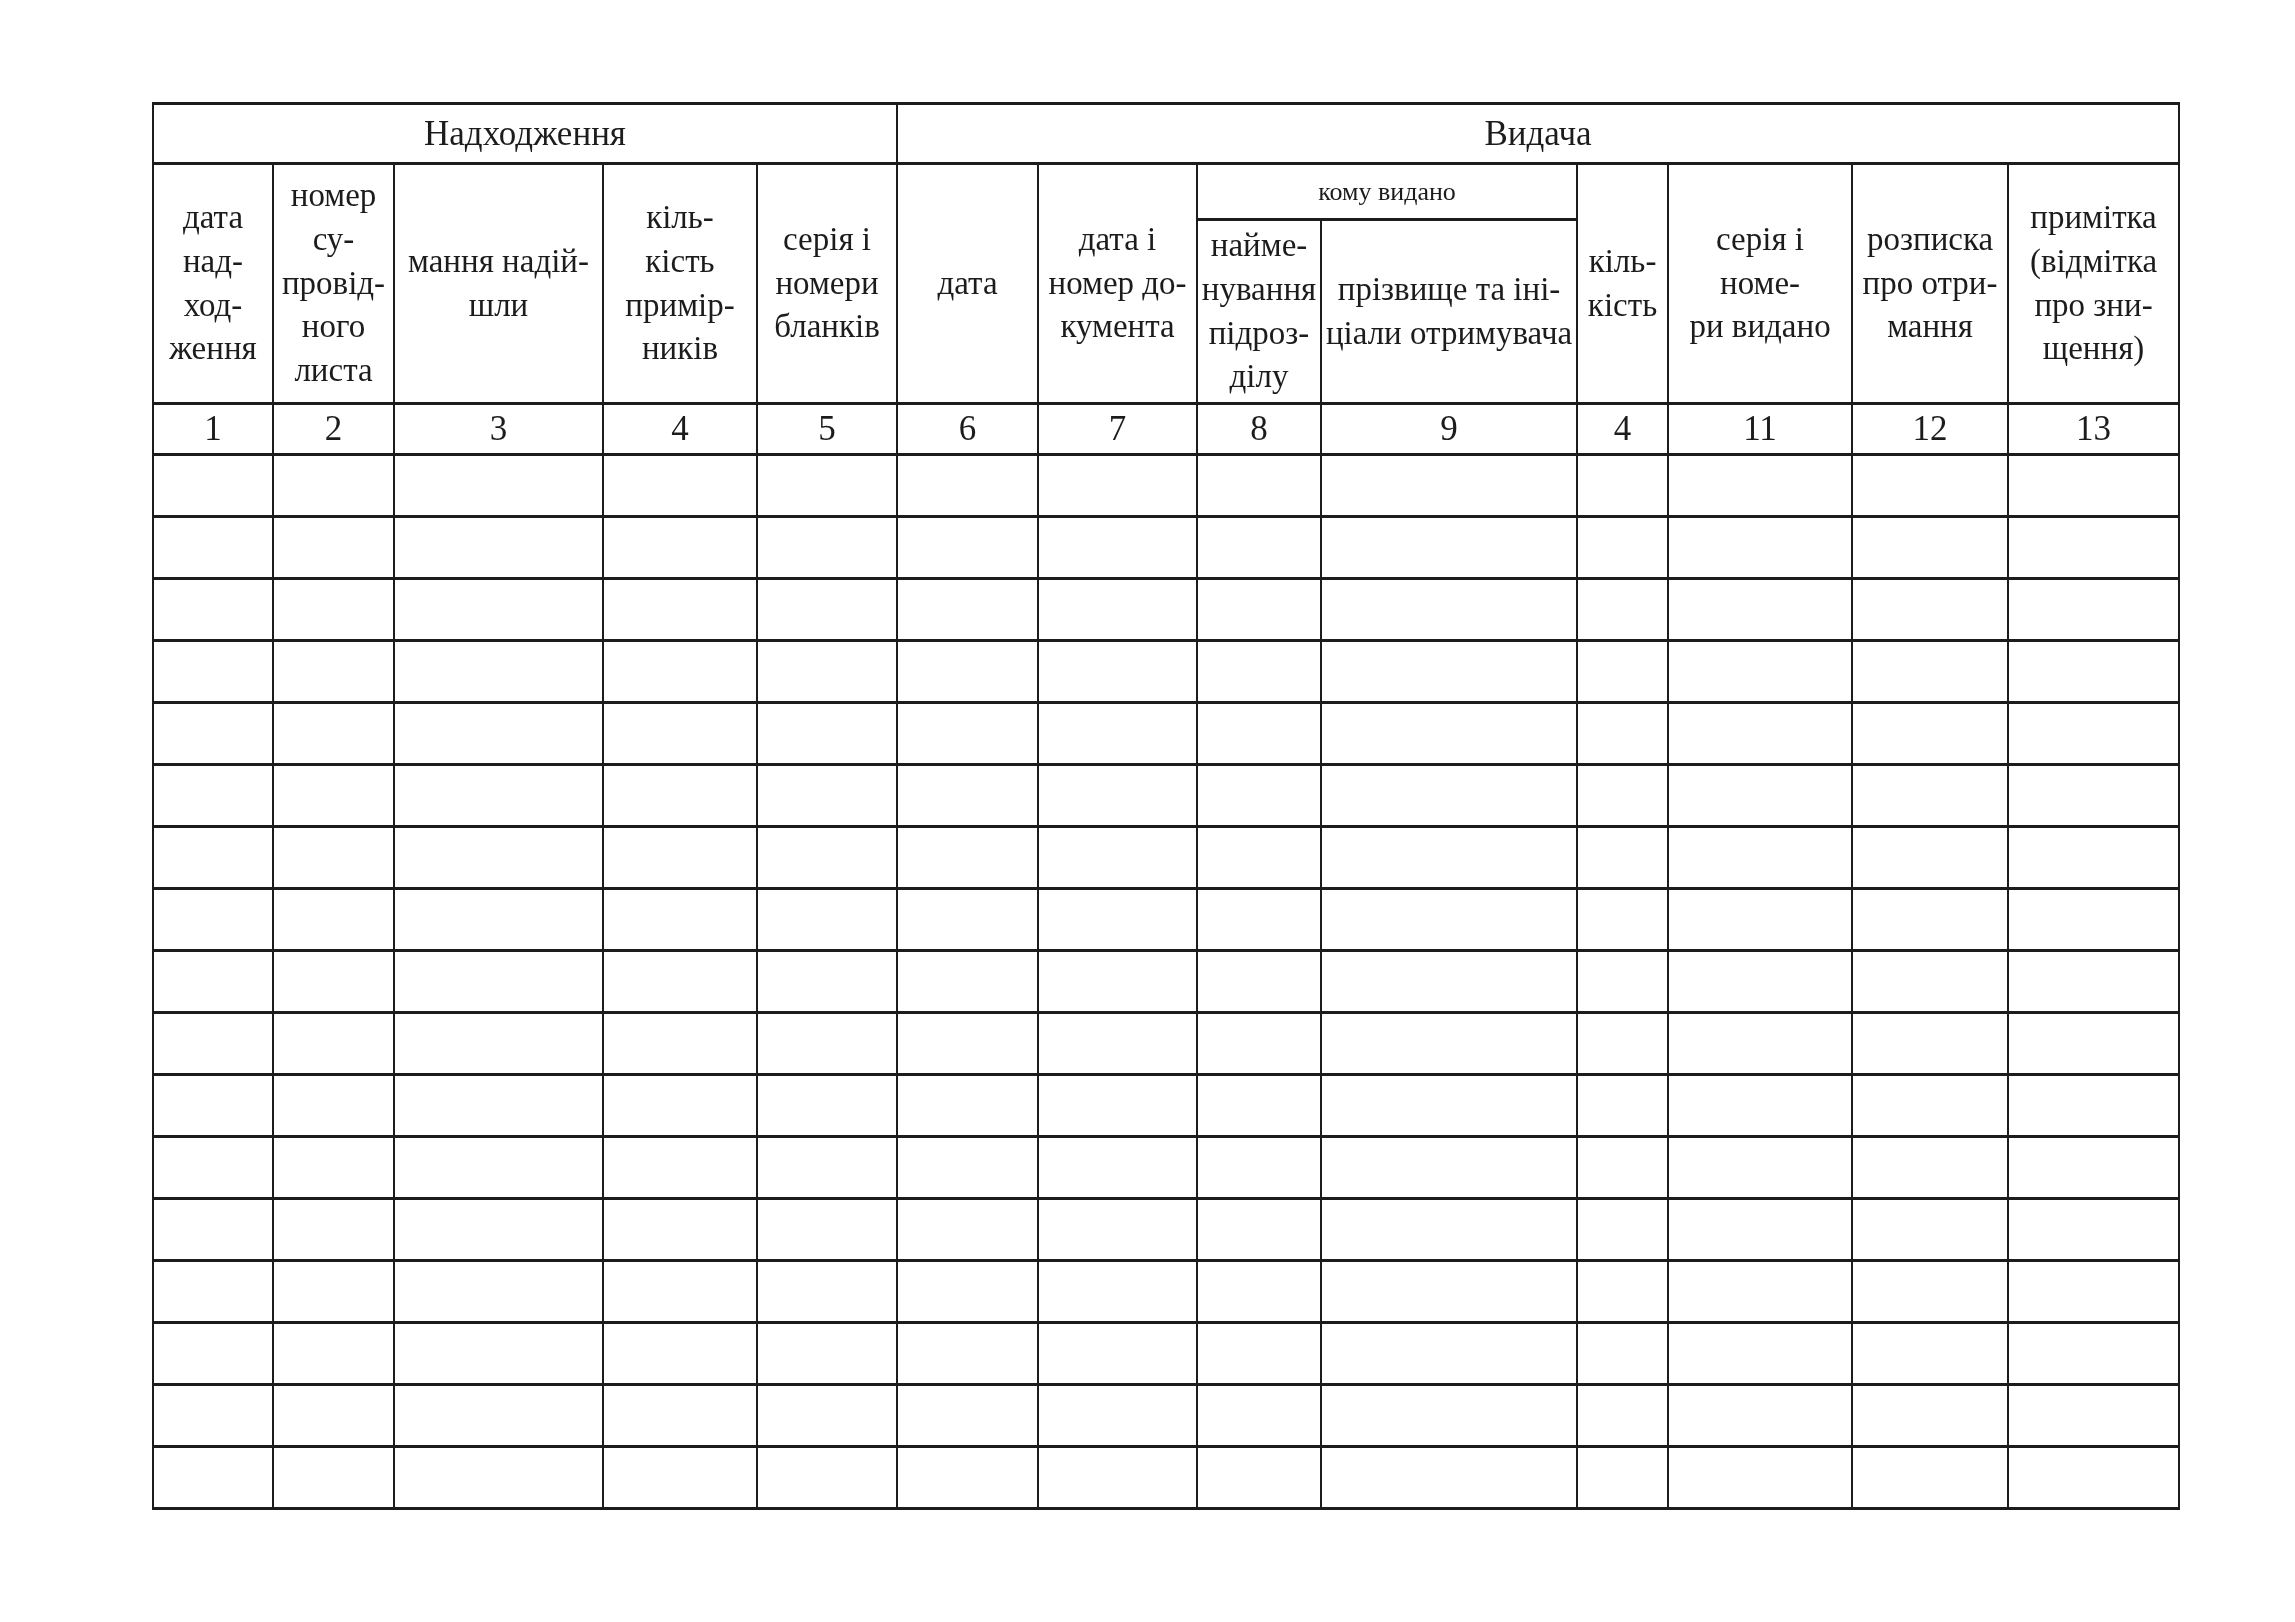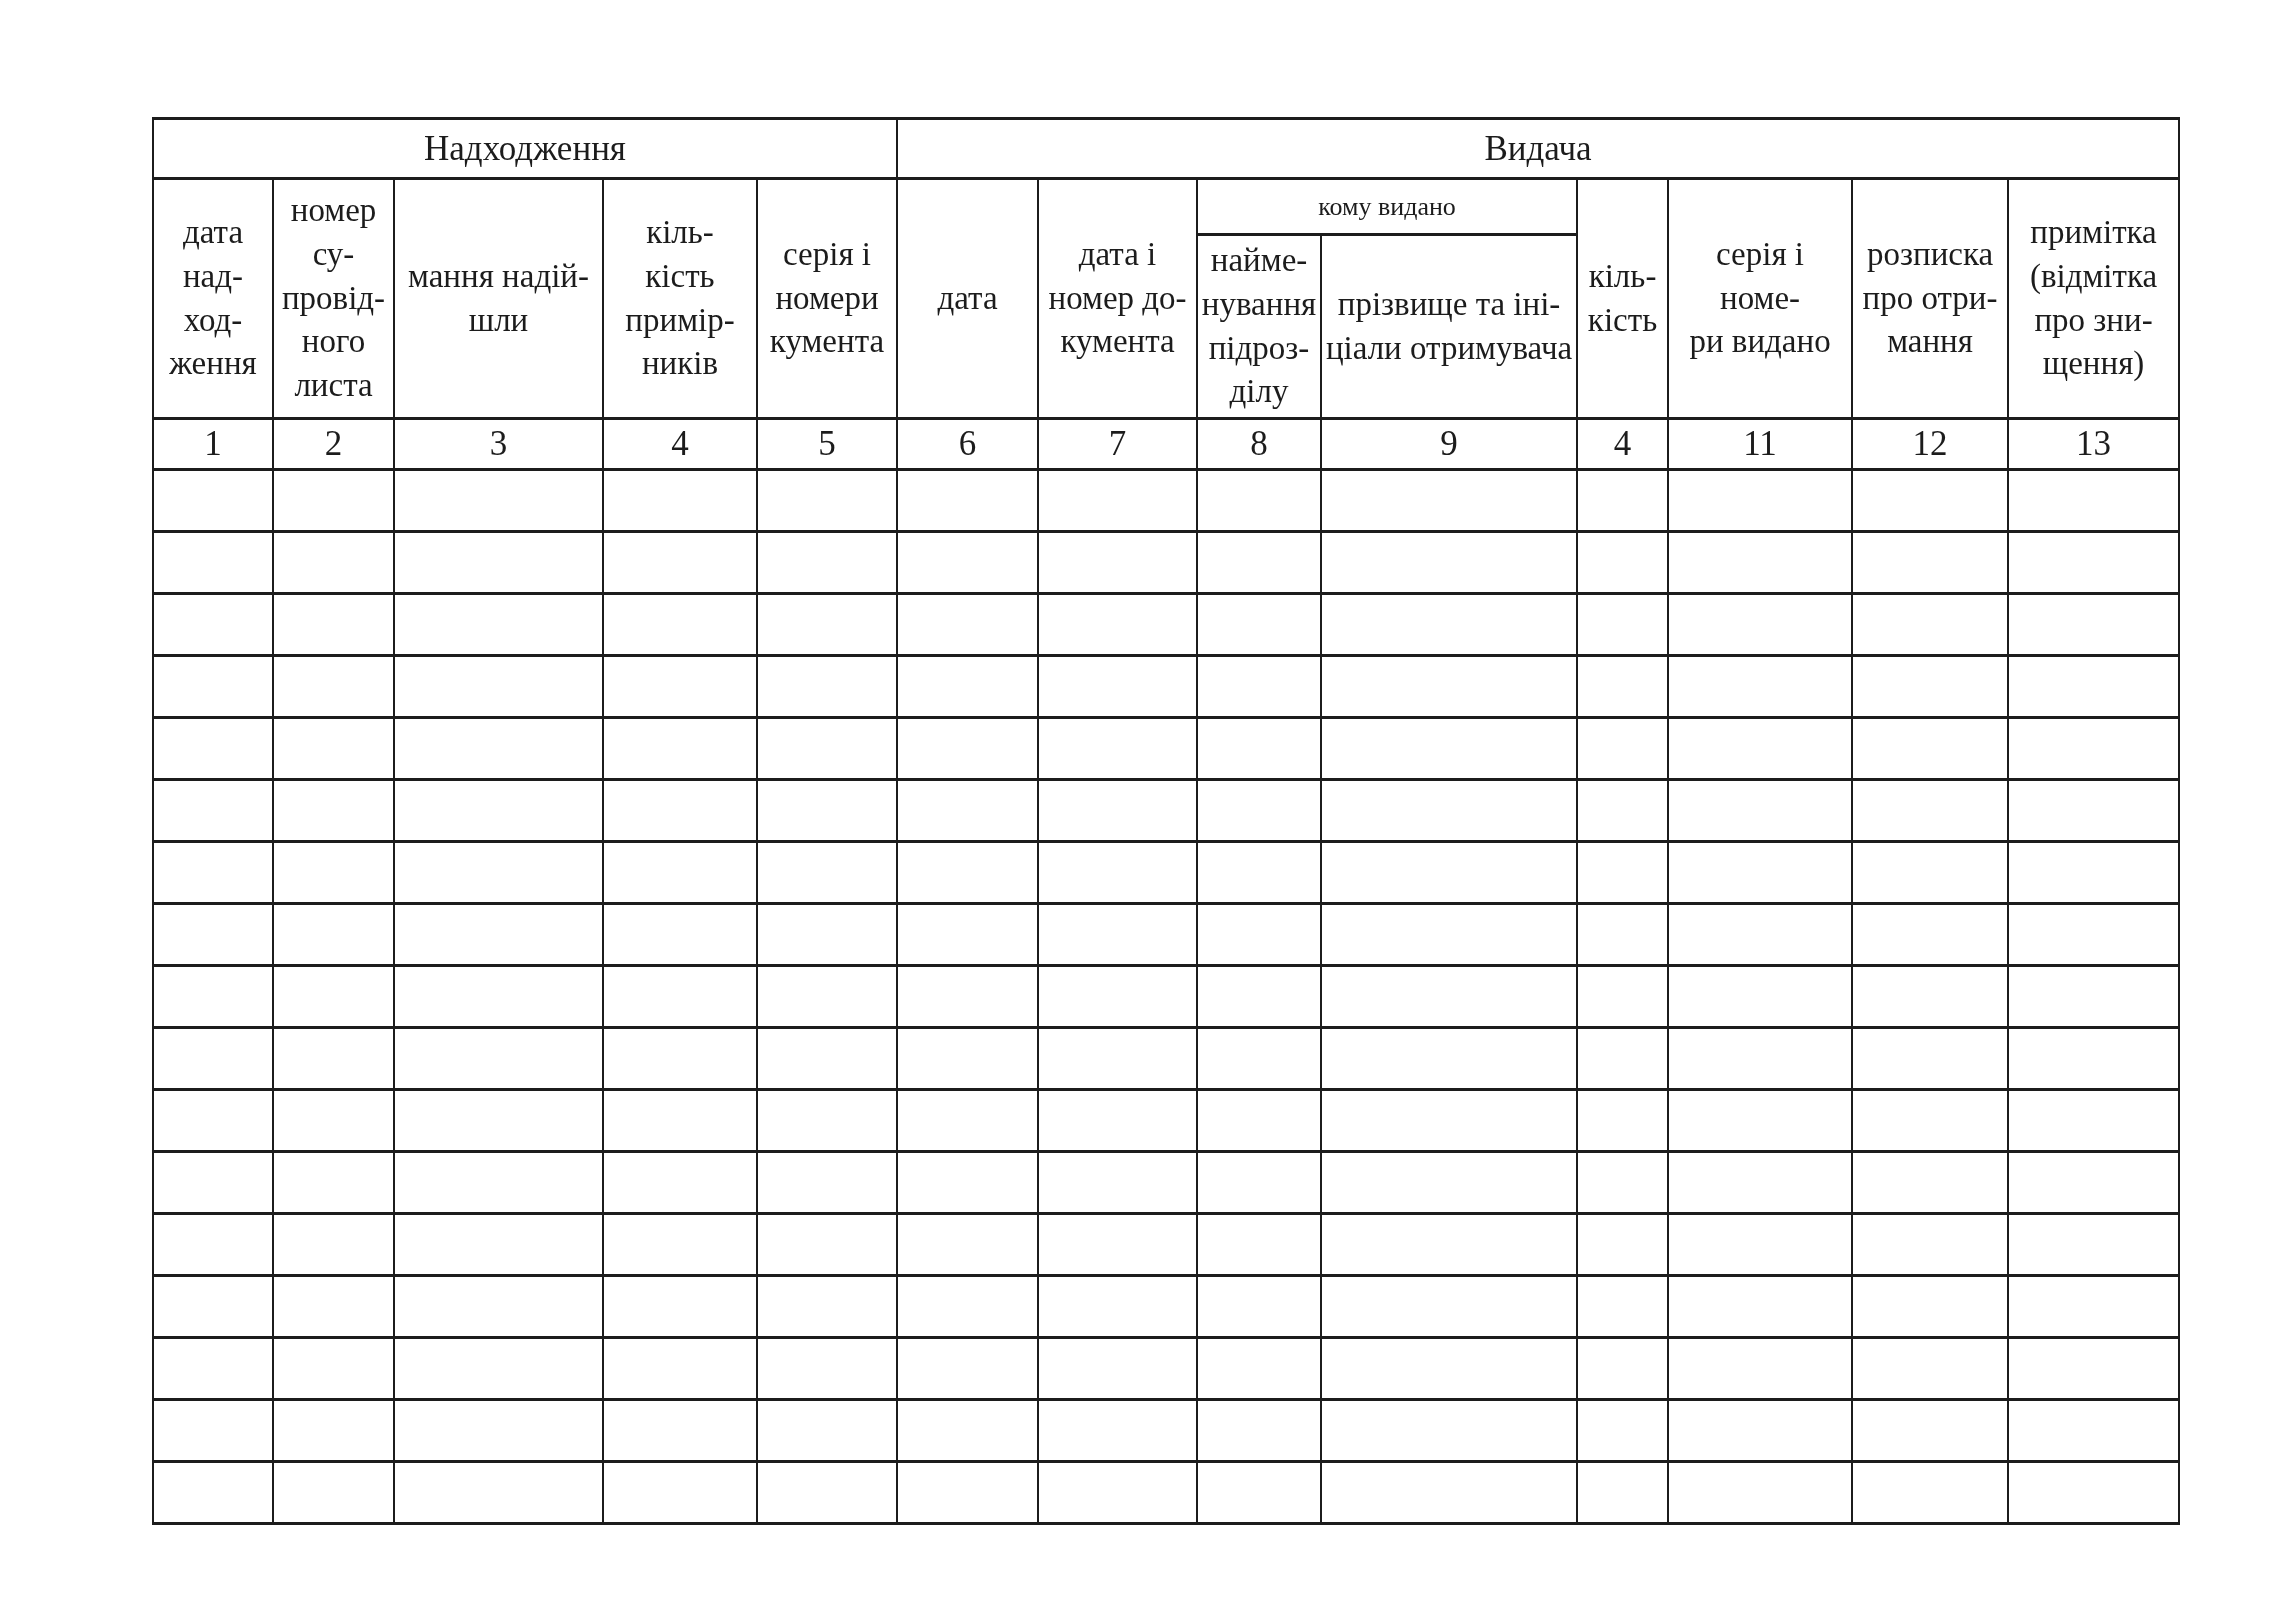--- a/index.html
+++ b/index.html
@@ -10,21 +10,21 @@
   body {
     width: 2296px;
     height: 1623px;
     position: relative;
     font-family: "Liberation Serif", "DejaVu Serif", serif;
     color: #1c1c1c;
   }
   table.register {
     position: absolute;
     left: 152px;
-    top: 117px;
+    top: 102px;
     width: 2027px;
     border-collapse: collapse;
     table-layout: fixed;
     border-radius: 22px;
   }
   table.register th,
   table.register td {
     border: 2.8px solid #1c1c1c;
     border-top-width: 3.7px;
     border-bottom-width: 3.7px;
@@ -90,21 +90,21 @@
 ного
 листа</th>
         <th class="label" rowspan="2">мання надій-
 шли</th>
         <th class="label" rowspan="2">кіль-
 кість
 примір-
 ників</th>
         <th class="label" rowspan="2">серія і
 номери
-кумента</th>
+бланків</th>
         <th class="label" rowspan="2">дата</th>
         <th class="label" rowspan="2">дата і
 номер до-
 кумента</th>
         <th class="group-label" colspan="2">кому видано</th>
         <th class="label" rowspan="2">кіль-
 кість</th>
         <th class="label" rowspan="2">серія і номе-
 ри видано</th>
         <th class="label" rowspan="2">розписка

